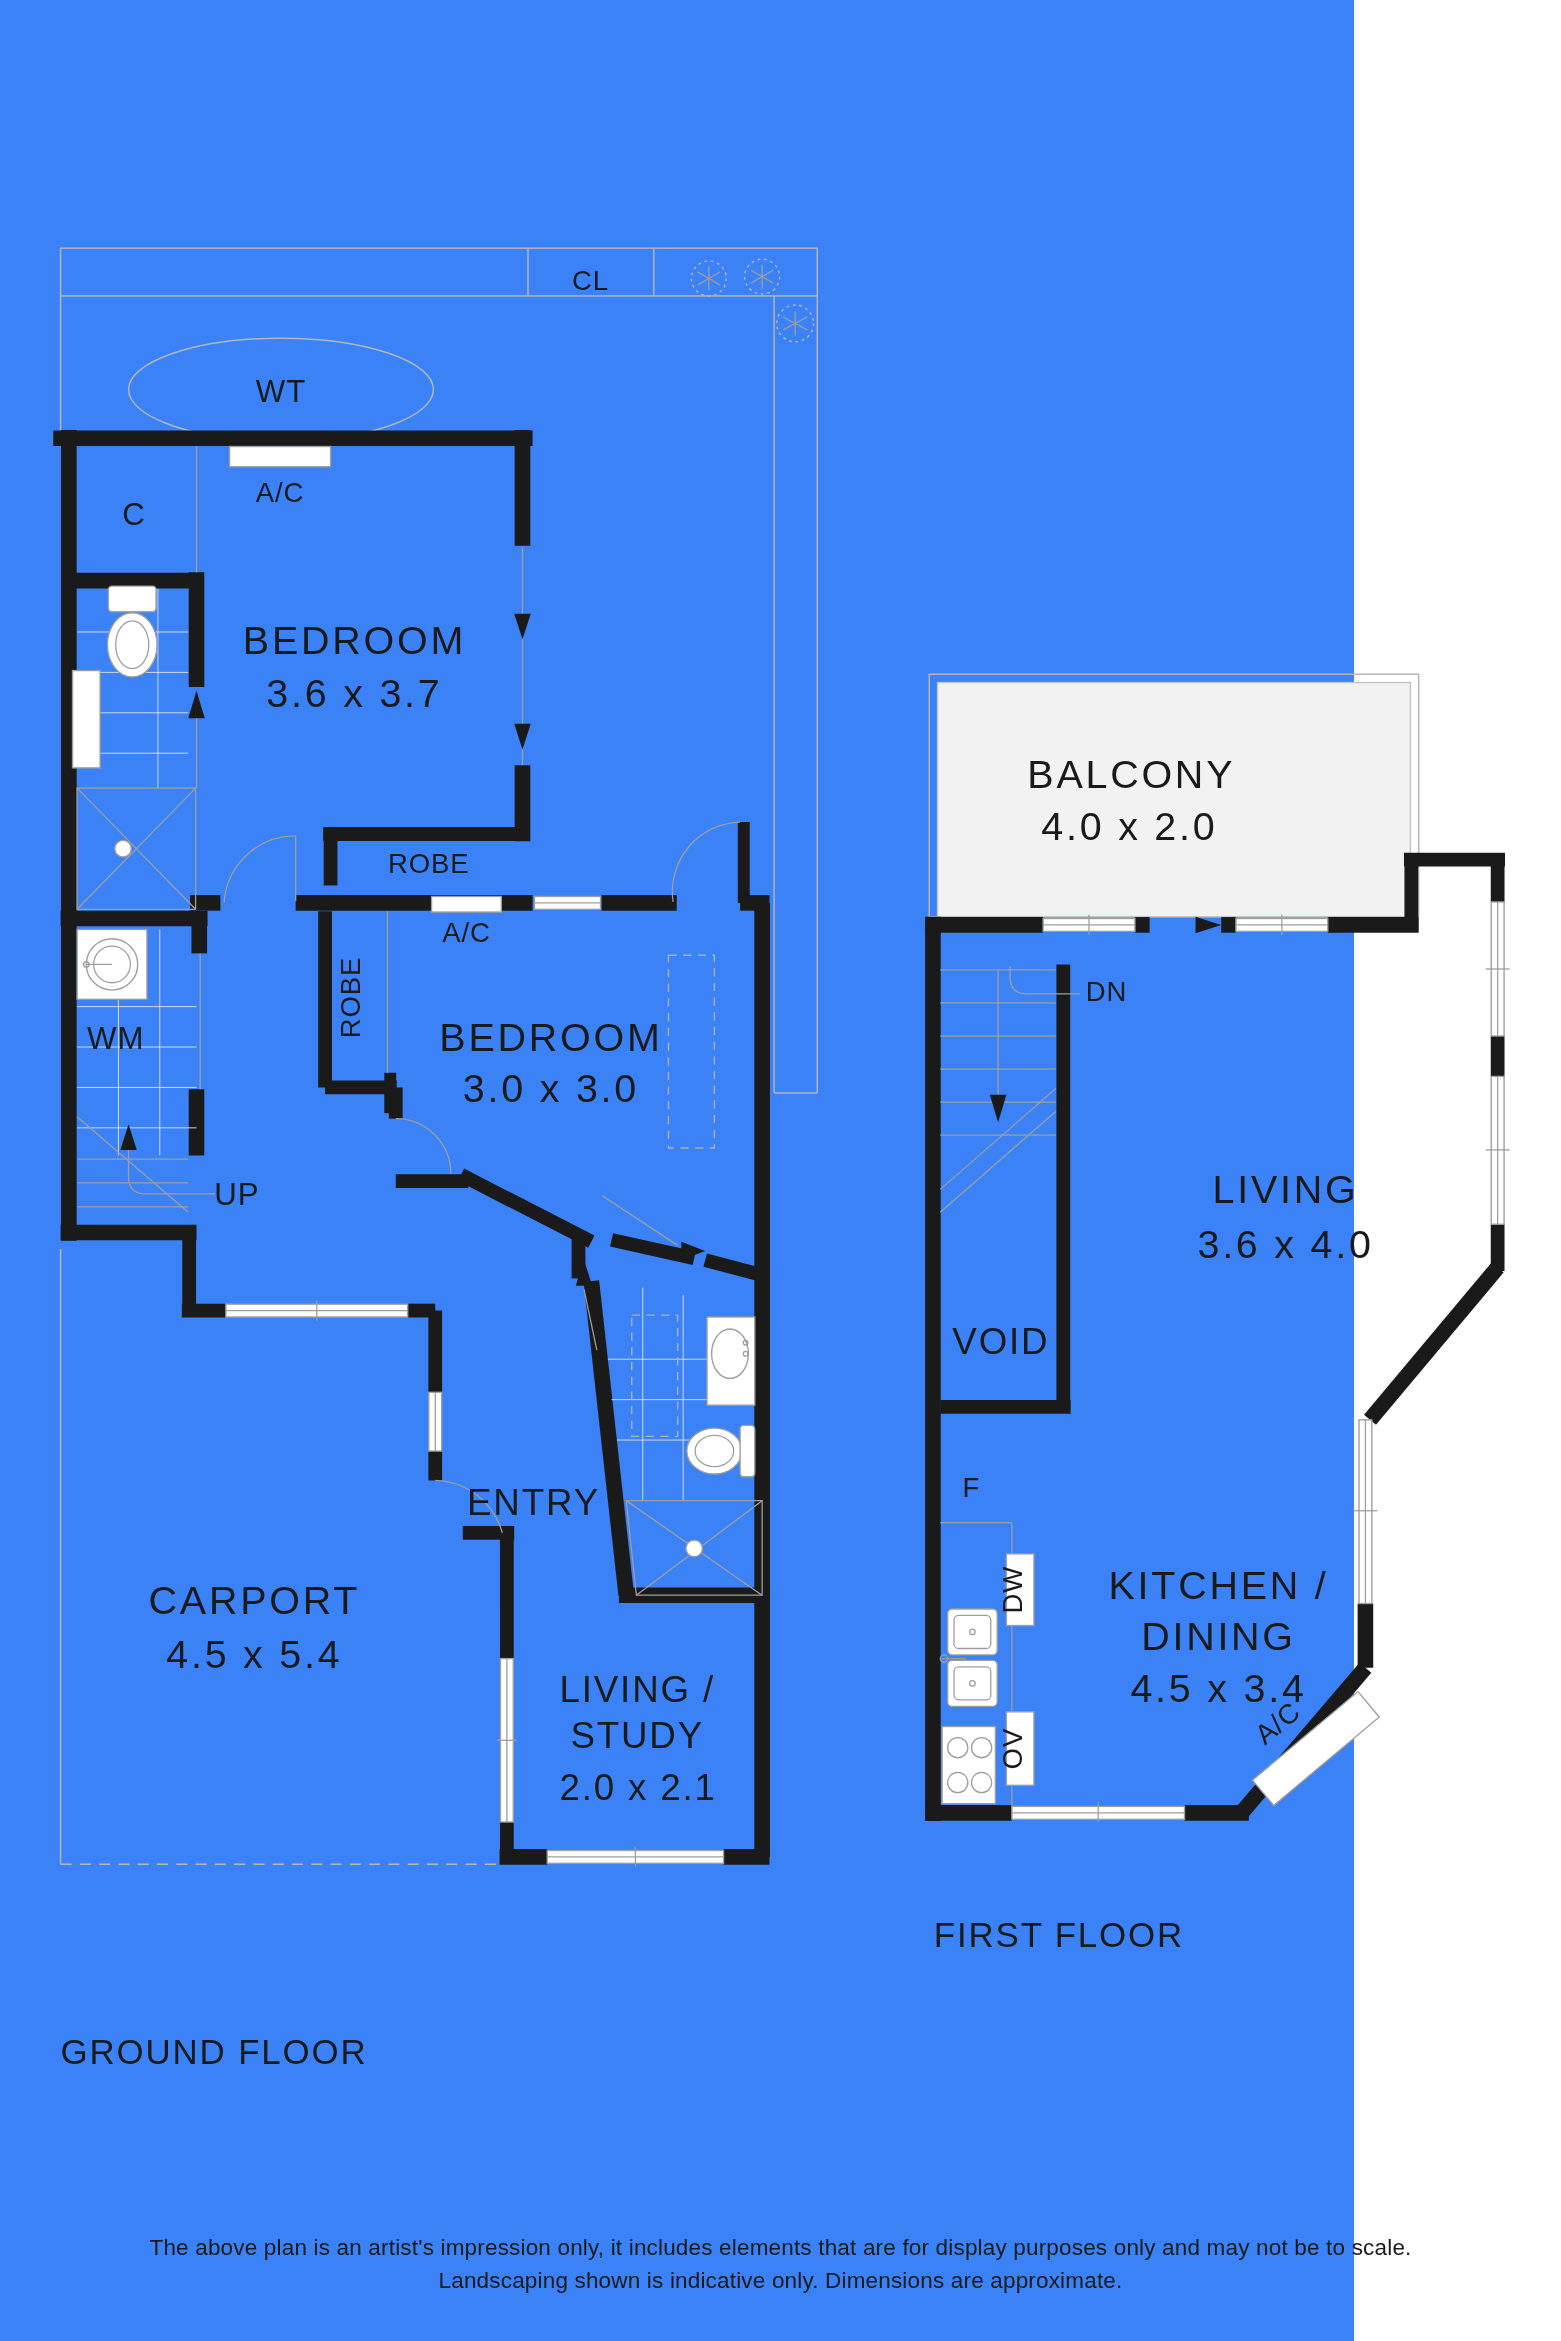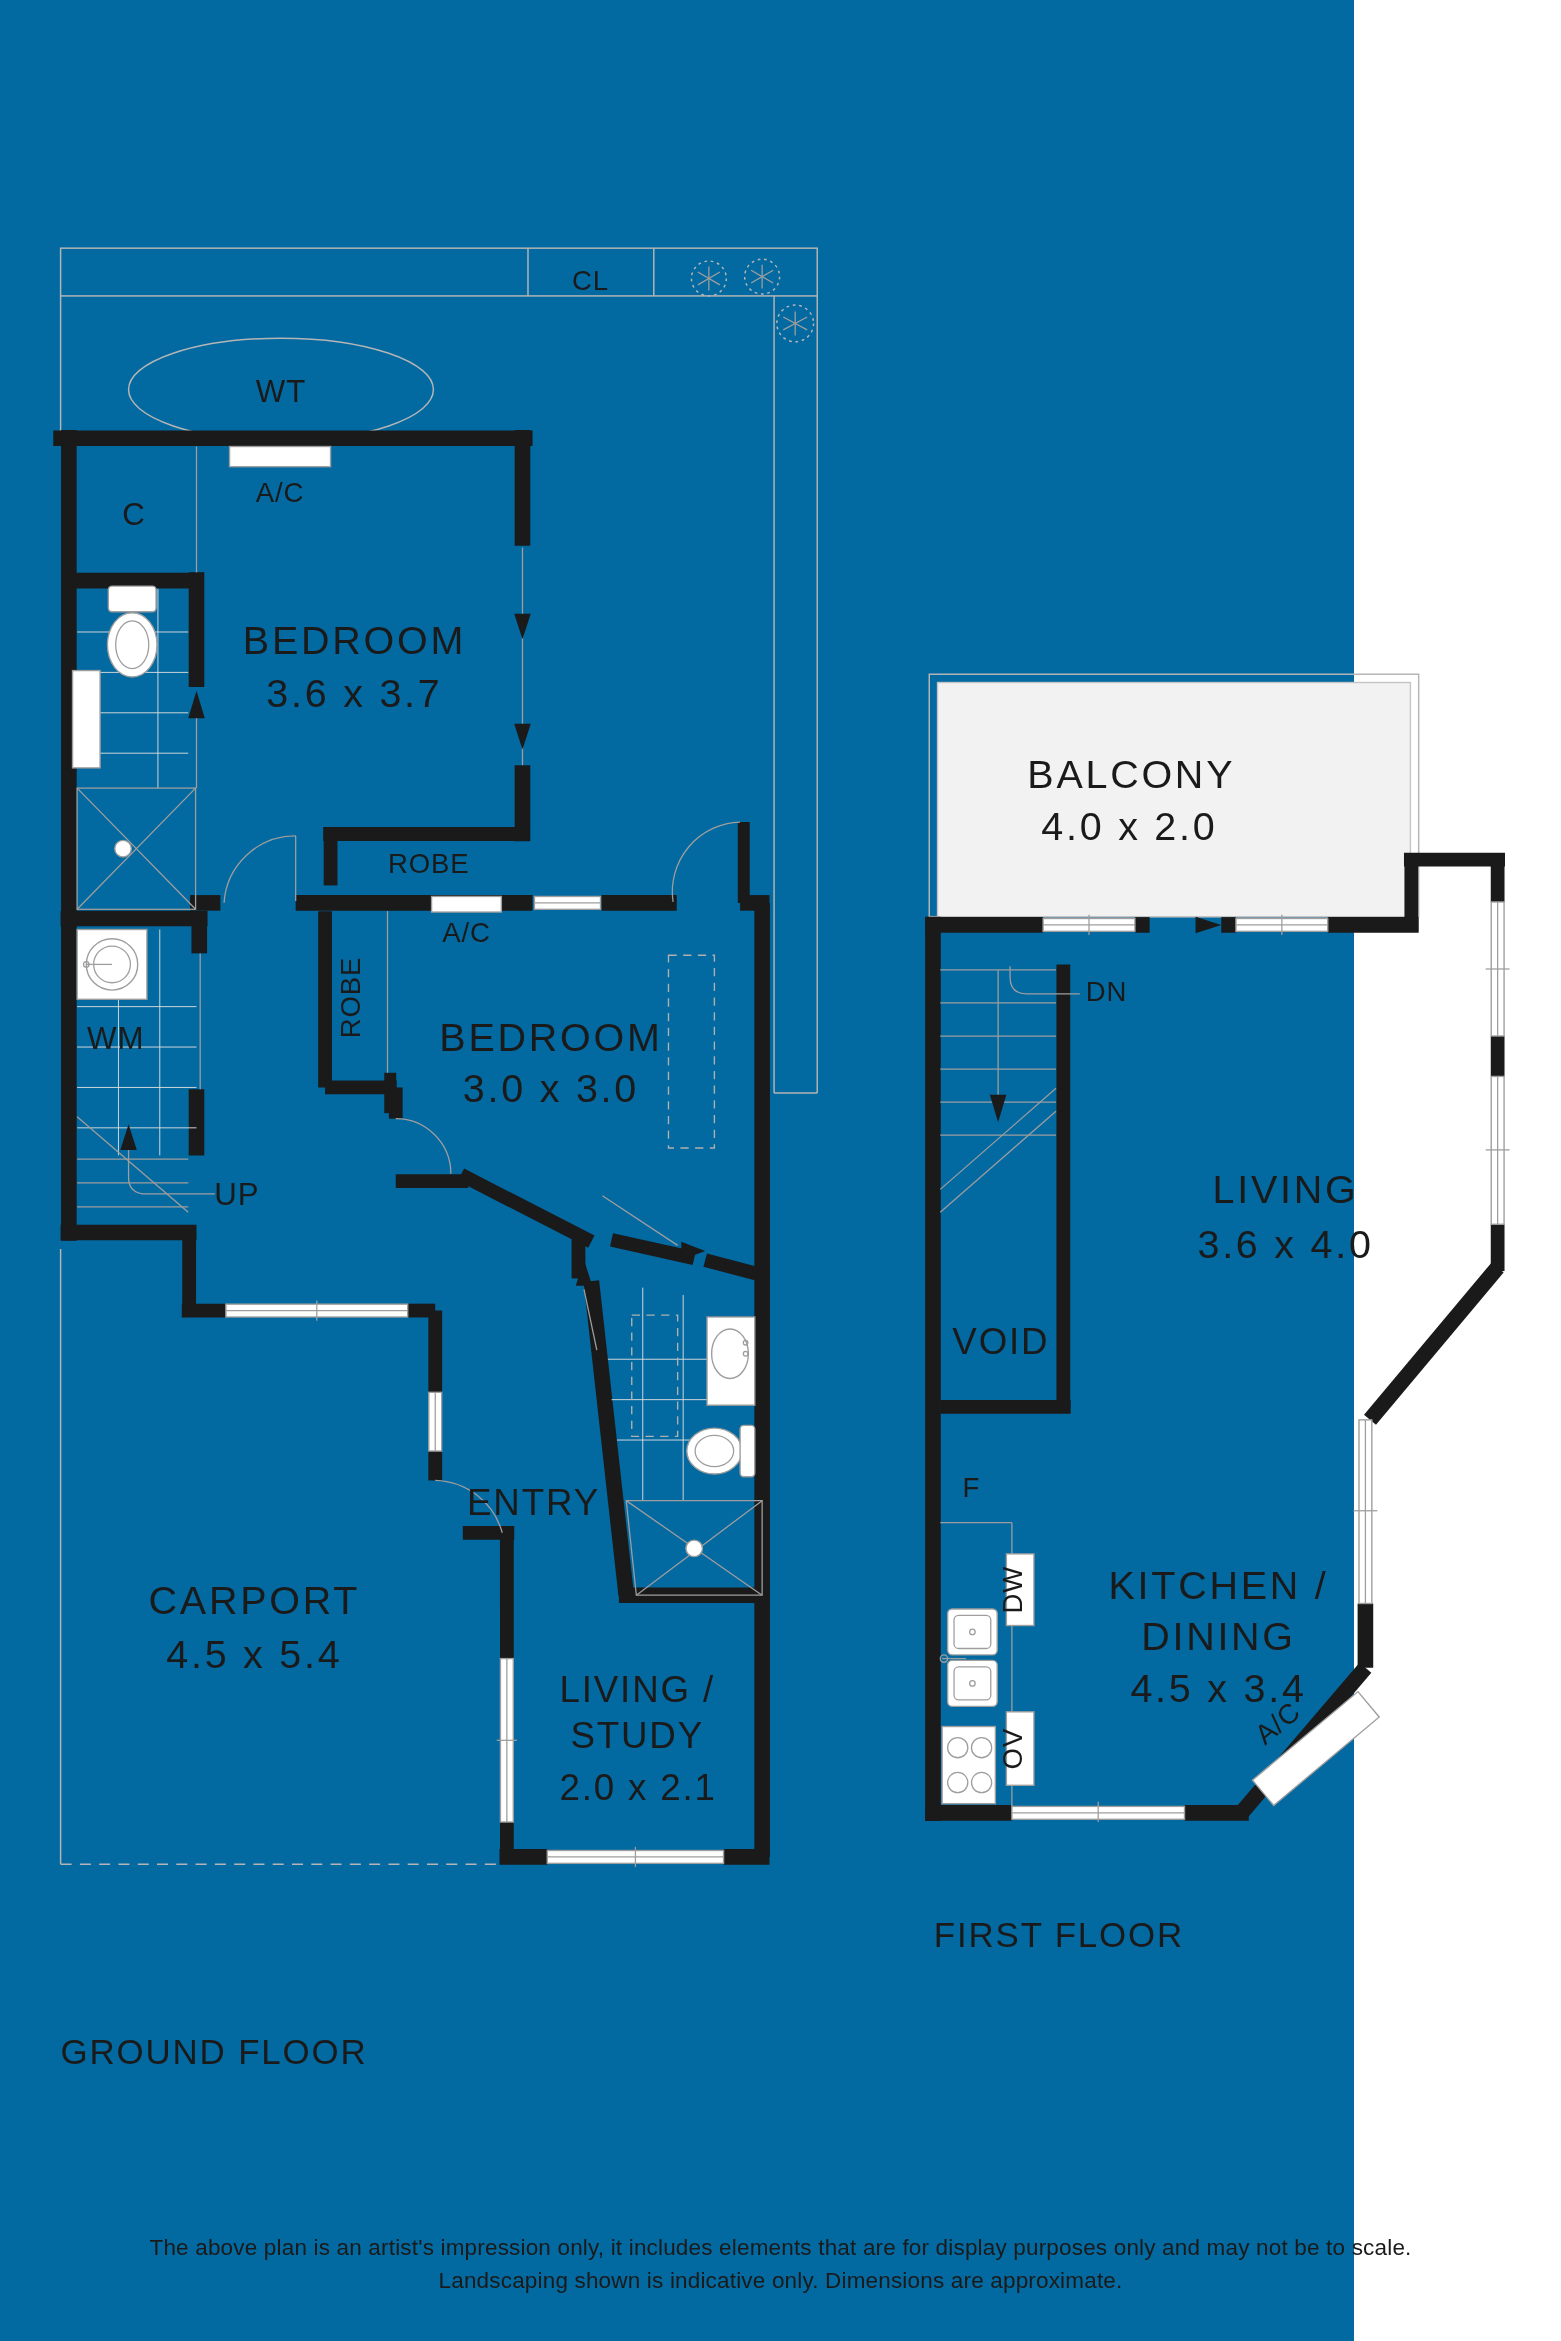--- a/index.html
+++ b/index.html
@@ -1,16 +1,16 @@
 <!DOCTYPE html>
 <html style="font-size:14.7px"><head>
 <meta charset="utf-8">
 <style>
   html,body{margin:0;padding:0;background:#ffffff;}
-  .page{width:1354px;height:2342px;position:relative;background:#0369a1;}
+  .page{width:1354px;height:2342px;position:relative;background:#3b82f6;}
   svg{display:block;}
   
   .wall{stroke:#1a1a1a;stroke-width:17;fill:none;}
   .wall16{stroke:#1a1a1a;stroke-width:15;fill:none;}
   .leaf{stroke:#1a1a1a;stroke-width:13;fill:none;}
   .site{stroke:#b5b5b5;stroke-width:1.6;fill:none;}
   .thin{stroke:#9e9e9e;stroke-width:1.4;fill:none;}
   .tile{stroke:#dedede;stroke-width:1;fill:none;}
   .fix{stroke:#9e9e9e;stroke-width:1.5;fill:#ffffff;}
   .dash{stroke:#b0b0b0;stroke-width:1.5;fill:none;stroke-dasharray:9 7;}

